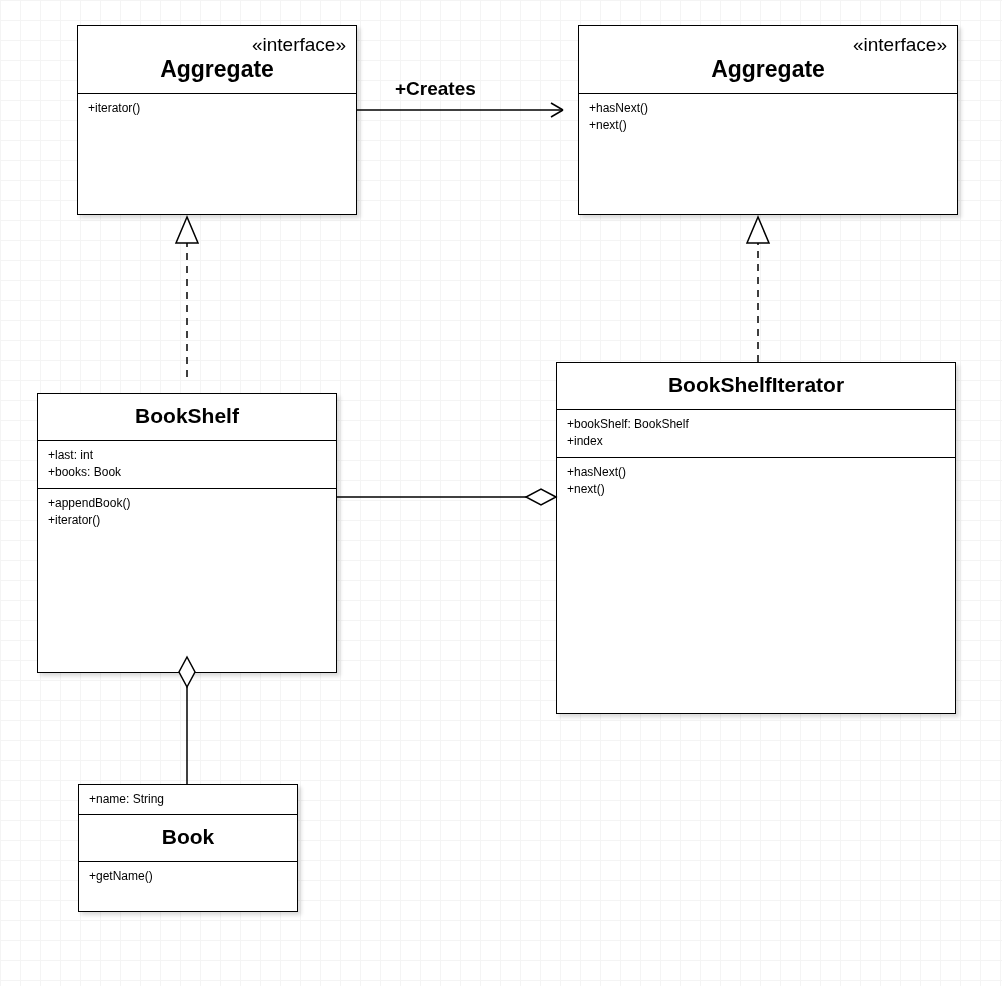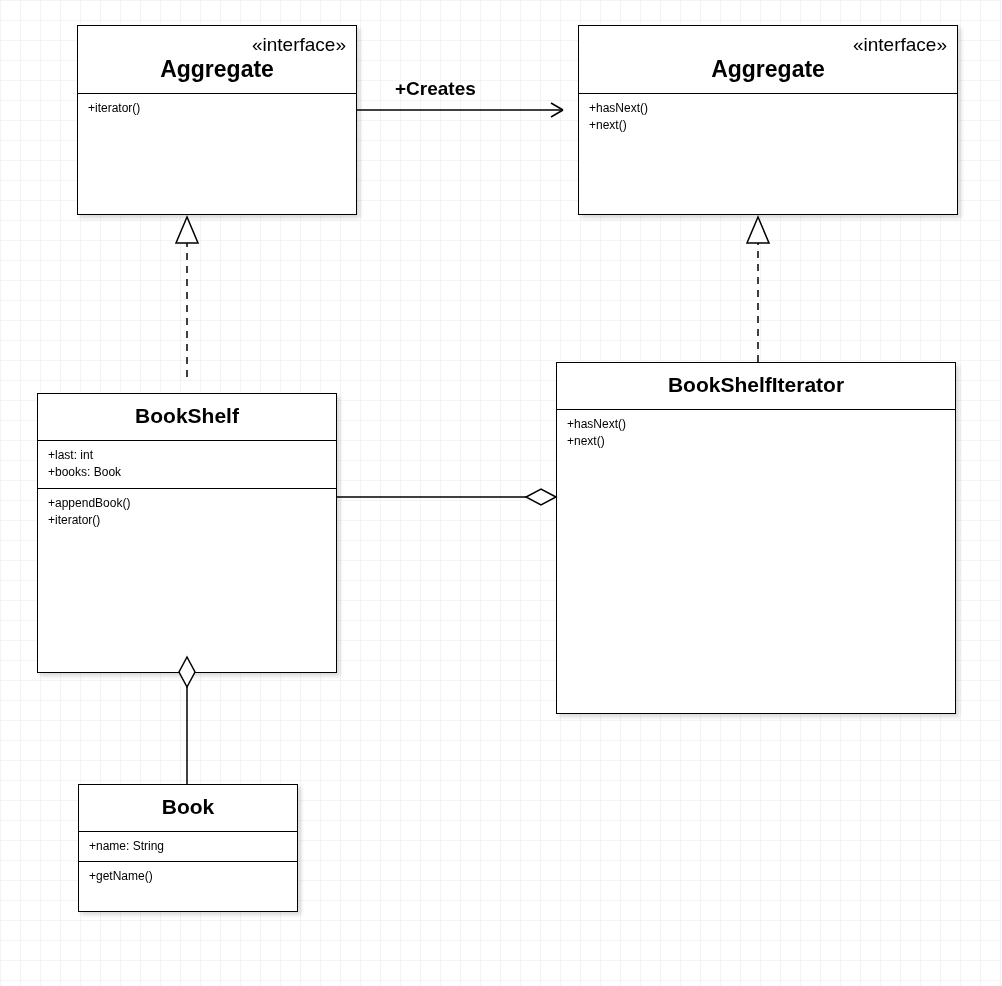--- a/index.html
+++ b/index.html
@@ -81,31 +81,35 @@
     <div class="member">+appendBook()</div>
     <div class="member">+iterator()</div>
   </div>
 </div>
 
 <div class="class-box" style="left:556px; top:362px; width:400px; height:352px;">
   <div class="section title-section">
     <div class="classname-only">BookShelfIterator</div>
   </div>
   <div class="section">
+    <div class="member">+bookShelf: BookShelf</div>
+    <div class="member">+index</div>
+  </div>
+  <div class="section">
     <div class="member">+hasNext()</div>
     <div class="member">+next()</div>
   </div>
 </div>
 
 <div class="class-box" style="left:78px; top:784px; width:220px; height:128px;">
+  <div class="section">
+    <div class="member">+name: String</div>
+  </div>
   <div class="section title-section">
     <div class="classname-only">Book</div>
-  </div>
-  <div class="section">
-    <div class="member">+name: String</div>
   </div>
   <div class="section">
     <div class="member">+getName()</div>
   </div>
 </div>
 
 <div class="rel-label" style="left:395px; top:78px;">+Creates</div>
 
 <svg class="overlay">
 

